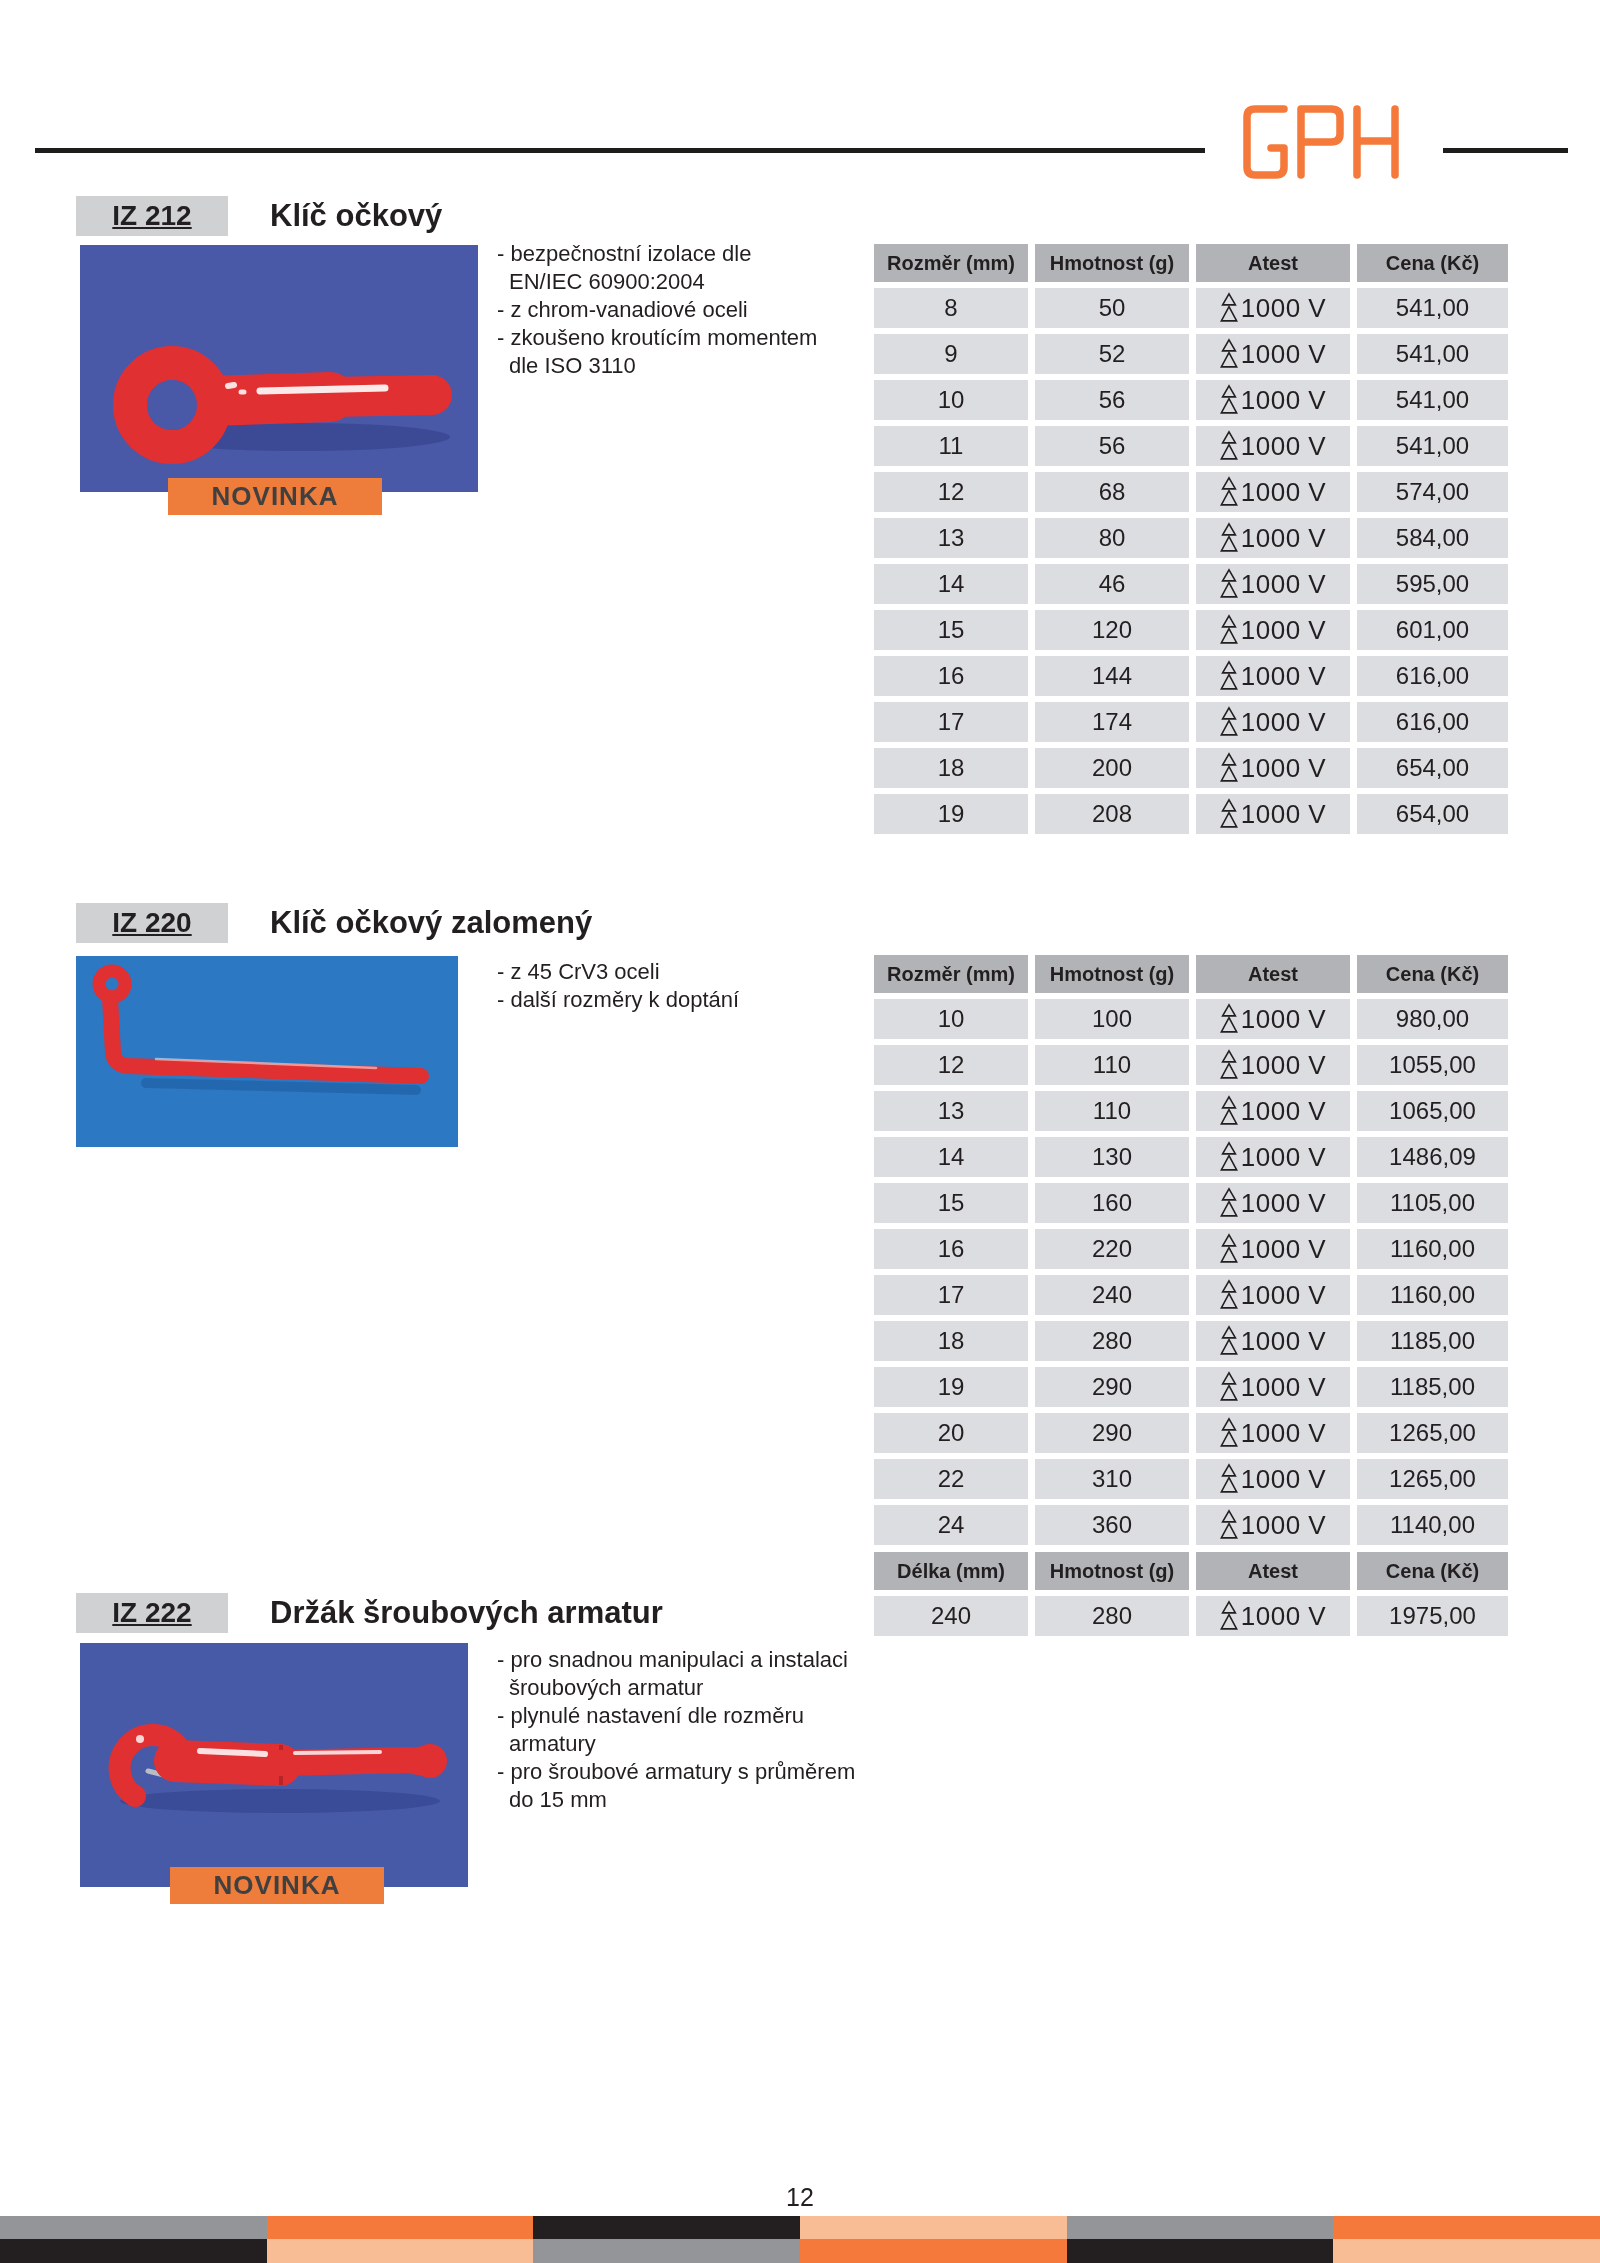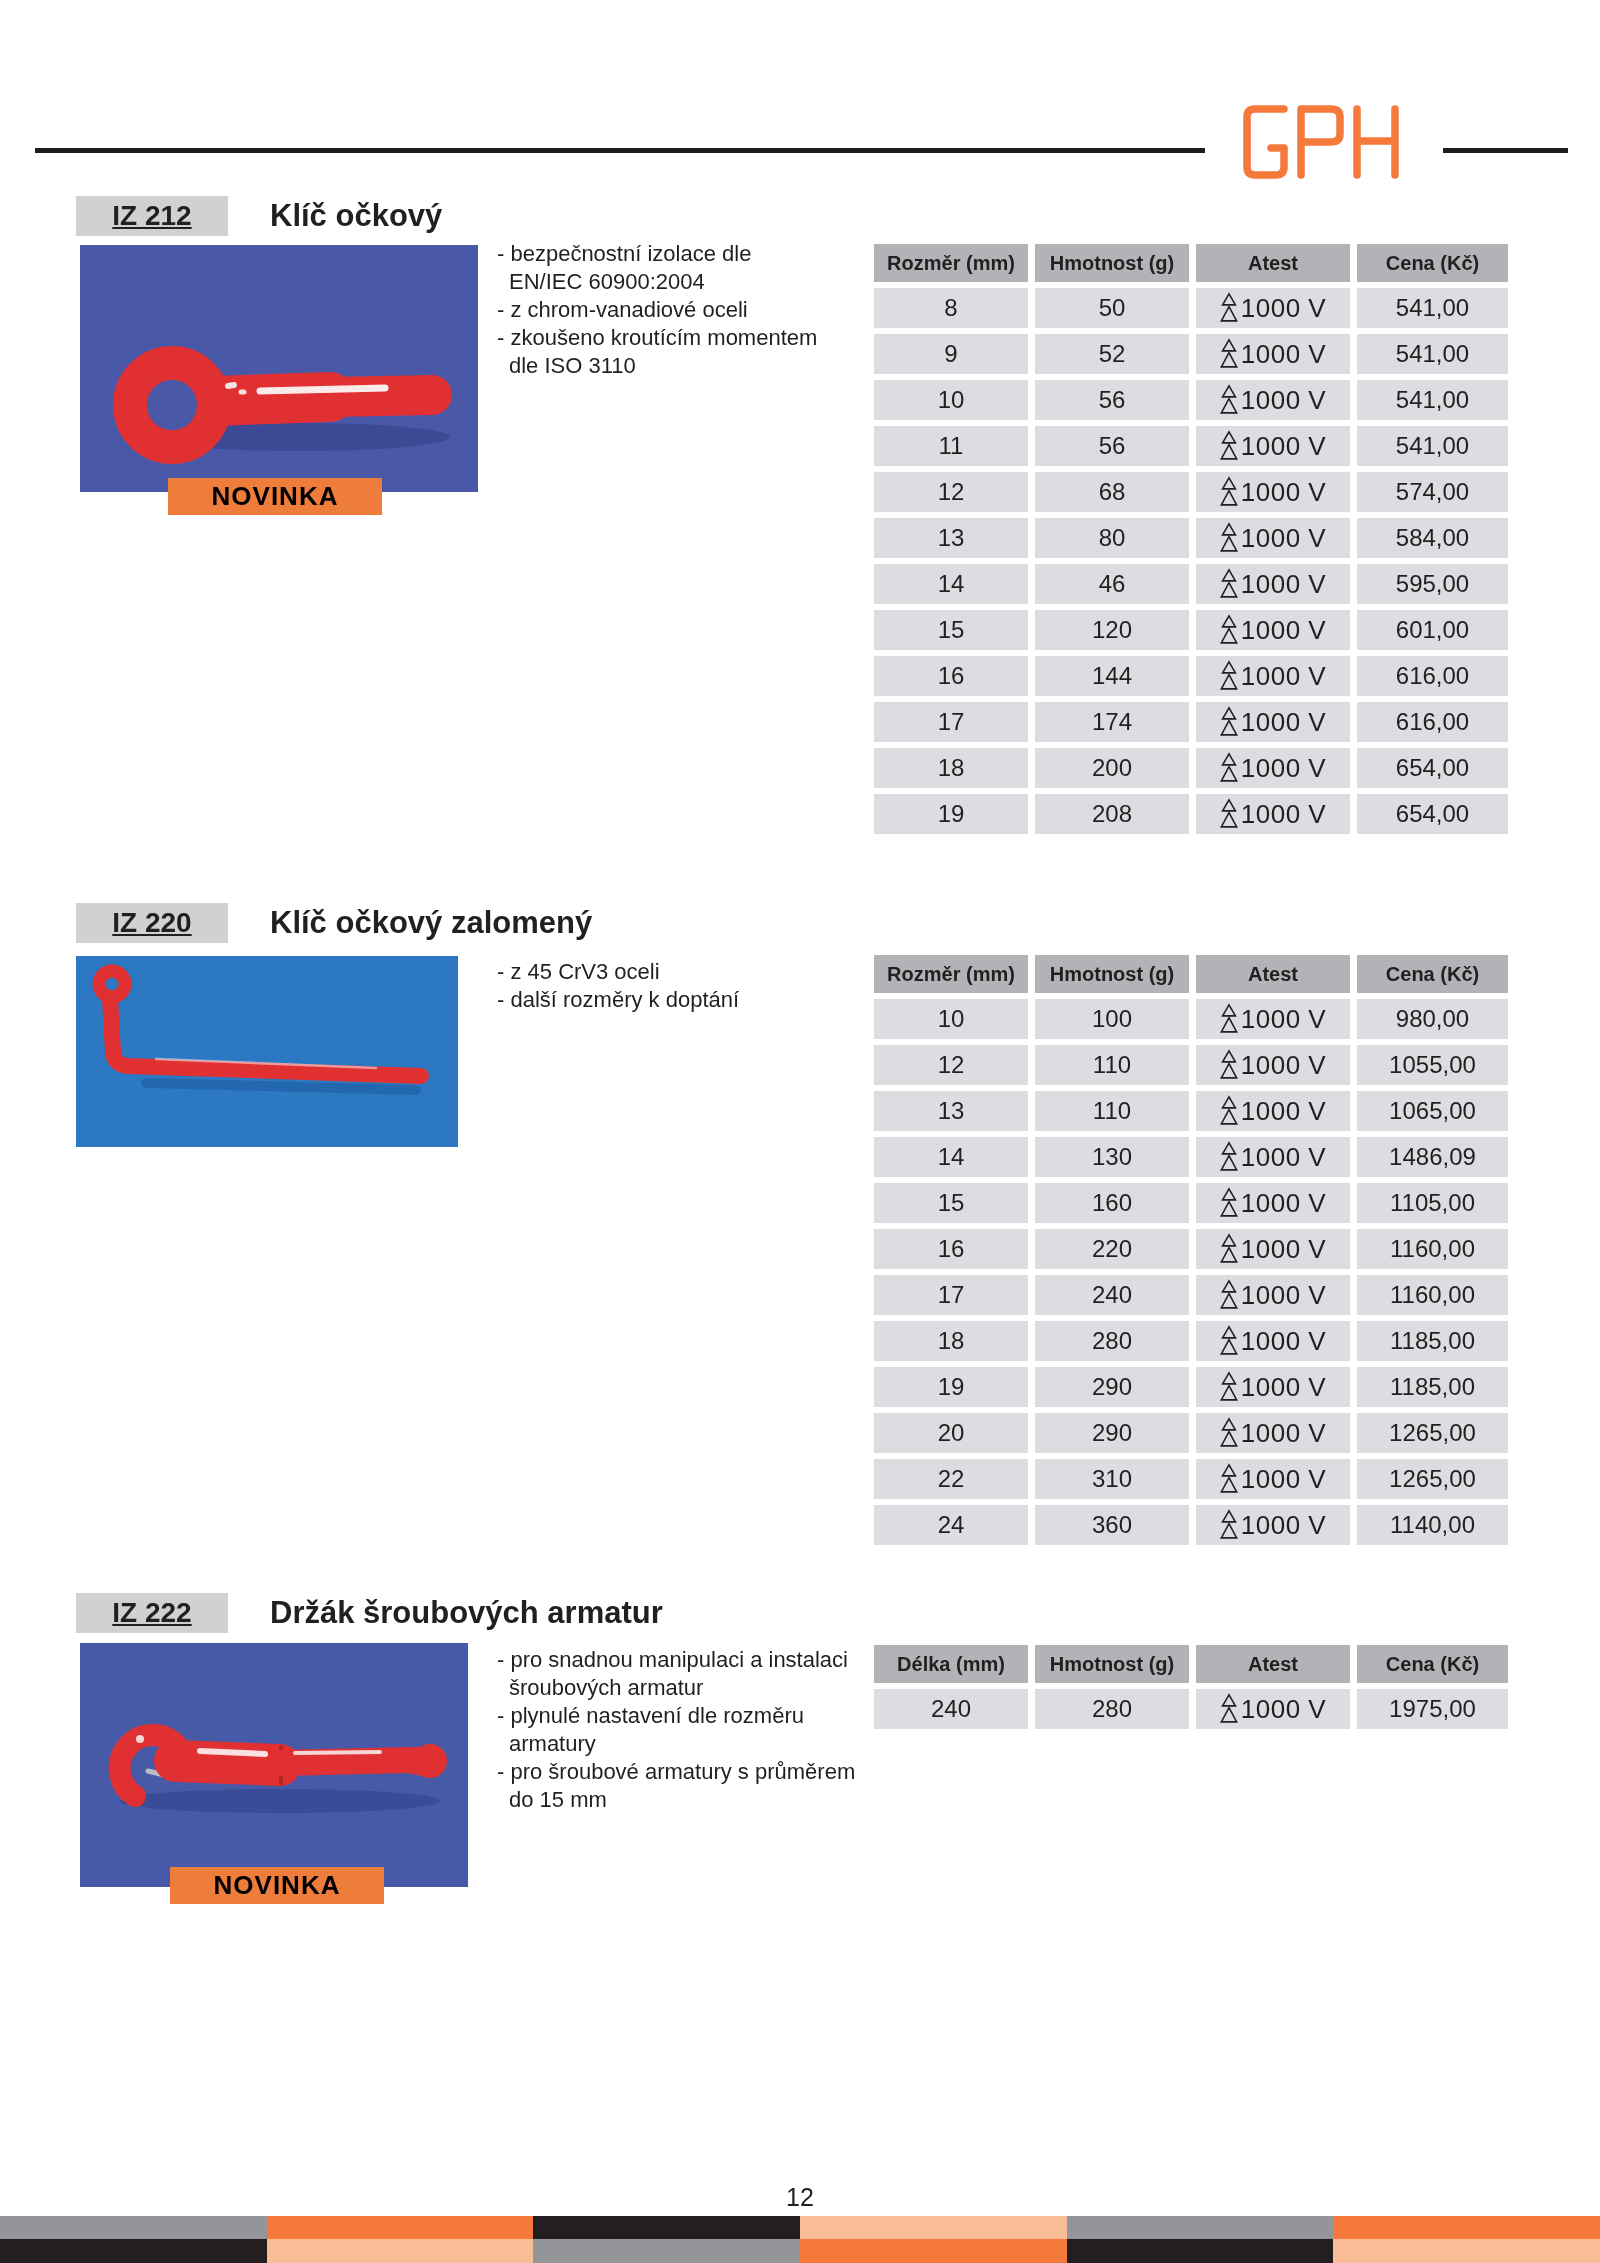--- a/index.html
+++ b/index.html
@@ -7,21 +7,21 @@
         font-family:"Liberation Sans",sans-serif;color:#231f20;margin:0 auto;}
   .rule{position:absolute;height:5px;background:#1d1d1b;}
   .logo-wrap{position:absolute;left:1238px;top:100px;width:164px;height:84px;}
   .sr{position:absolute;width:1px;height:1px;overflow:hidden;clip:rect(0 0 0 0);white-space:nowrap;}
   .code-box{position:absolute;left:76px;width:152px;height:40px;background:#cfd1d3;
             display:flex;align-items:center;justify-content:center;
             font-weight:bold;font-size:28px;text-decoration:underline;}
   .sec-title{position:absolute;left:270px;height:40px;display:flex;align-items:center;
              font-weight:bold;font-size:31px;}
   .photo{position:absolute;display:block;}
-  .badge{position:absolute;width:214px;height:37px;background:#ee7c3b;color:#000000;
+  .badge{position:absolute;width:214px;height:37px;background:#ee7c3b;color:#404040;
          font-weight:bold;font-size:26px;display:flex;align-items:center;justify-content:center;
          letter-spacing:1px;}
   .bullets{position:absolute;left:497px;font-size:22px;line-height:28px;}
   .bullet{white-space:nowrap;}
   .bullet.cont{padding-left:12px;}
   .ptable{position:absolute;left:874px;display:grid;
           grid-template-columns:154px 154px 154px 151px;column-gap:7px;row-gap:6px;}
   .th{background:#b1b3b6;height:38px;display:flex;align-items:center;justify-content:center;
       font-weight:bold;font-size:20px;}
   .td{background:#dcdde0;height:40px;display:flex;align-items:center;justify-content:center;
@@ -375,21 +375,21 @@
     <div class="badge" style="left:170px;top:1867px;">NOVINKA</div>
 
     <div class="bullets" style="top:1646px;">
         <div class="bullet">- pro snadnou manipulaci a instalaci</div>
         <div class="bullet cont">šroubových armatur</div>
         <div class="bullet">- plynulé nastavení dle rozměru</div>
         <div class="bullet cont">armatury</div>
         <div class="bullet">- pro šroubové armatury s průměrem</div>
         <div class="bullet cont">do 15 mm</div>
       </div>
-    <div class="ptable" style="top:1645px;">
+    <div class="ptable" style="top:1552px;">
         <div class="th">Délka (mm)</div>
         <div class="th">Hmotnost (g)</div>
         <div class="th">Atest</div>
         <div class="th">Cena (Kč)</div>
         <div class="td">240</div>
         <div class="td">280</div>
         <div class="td atest">
   <svg viewBox="0 0 20 36" aria-hidden="true">
     <path d="M10 2 L17.2 14.5 H2.8 Z" fill="none" stroke="#231f20" stroke-width="1.8"></path>
     <path d="M10 16.5 L18.6 32.5 H1.4 Z" fill="none" stroke="#231f20" stroke-width="1.8"></path>

